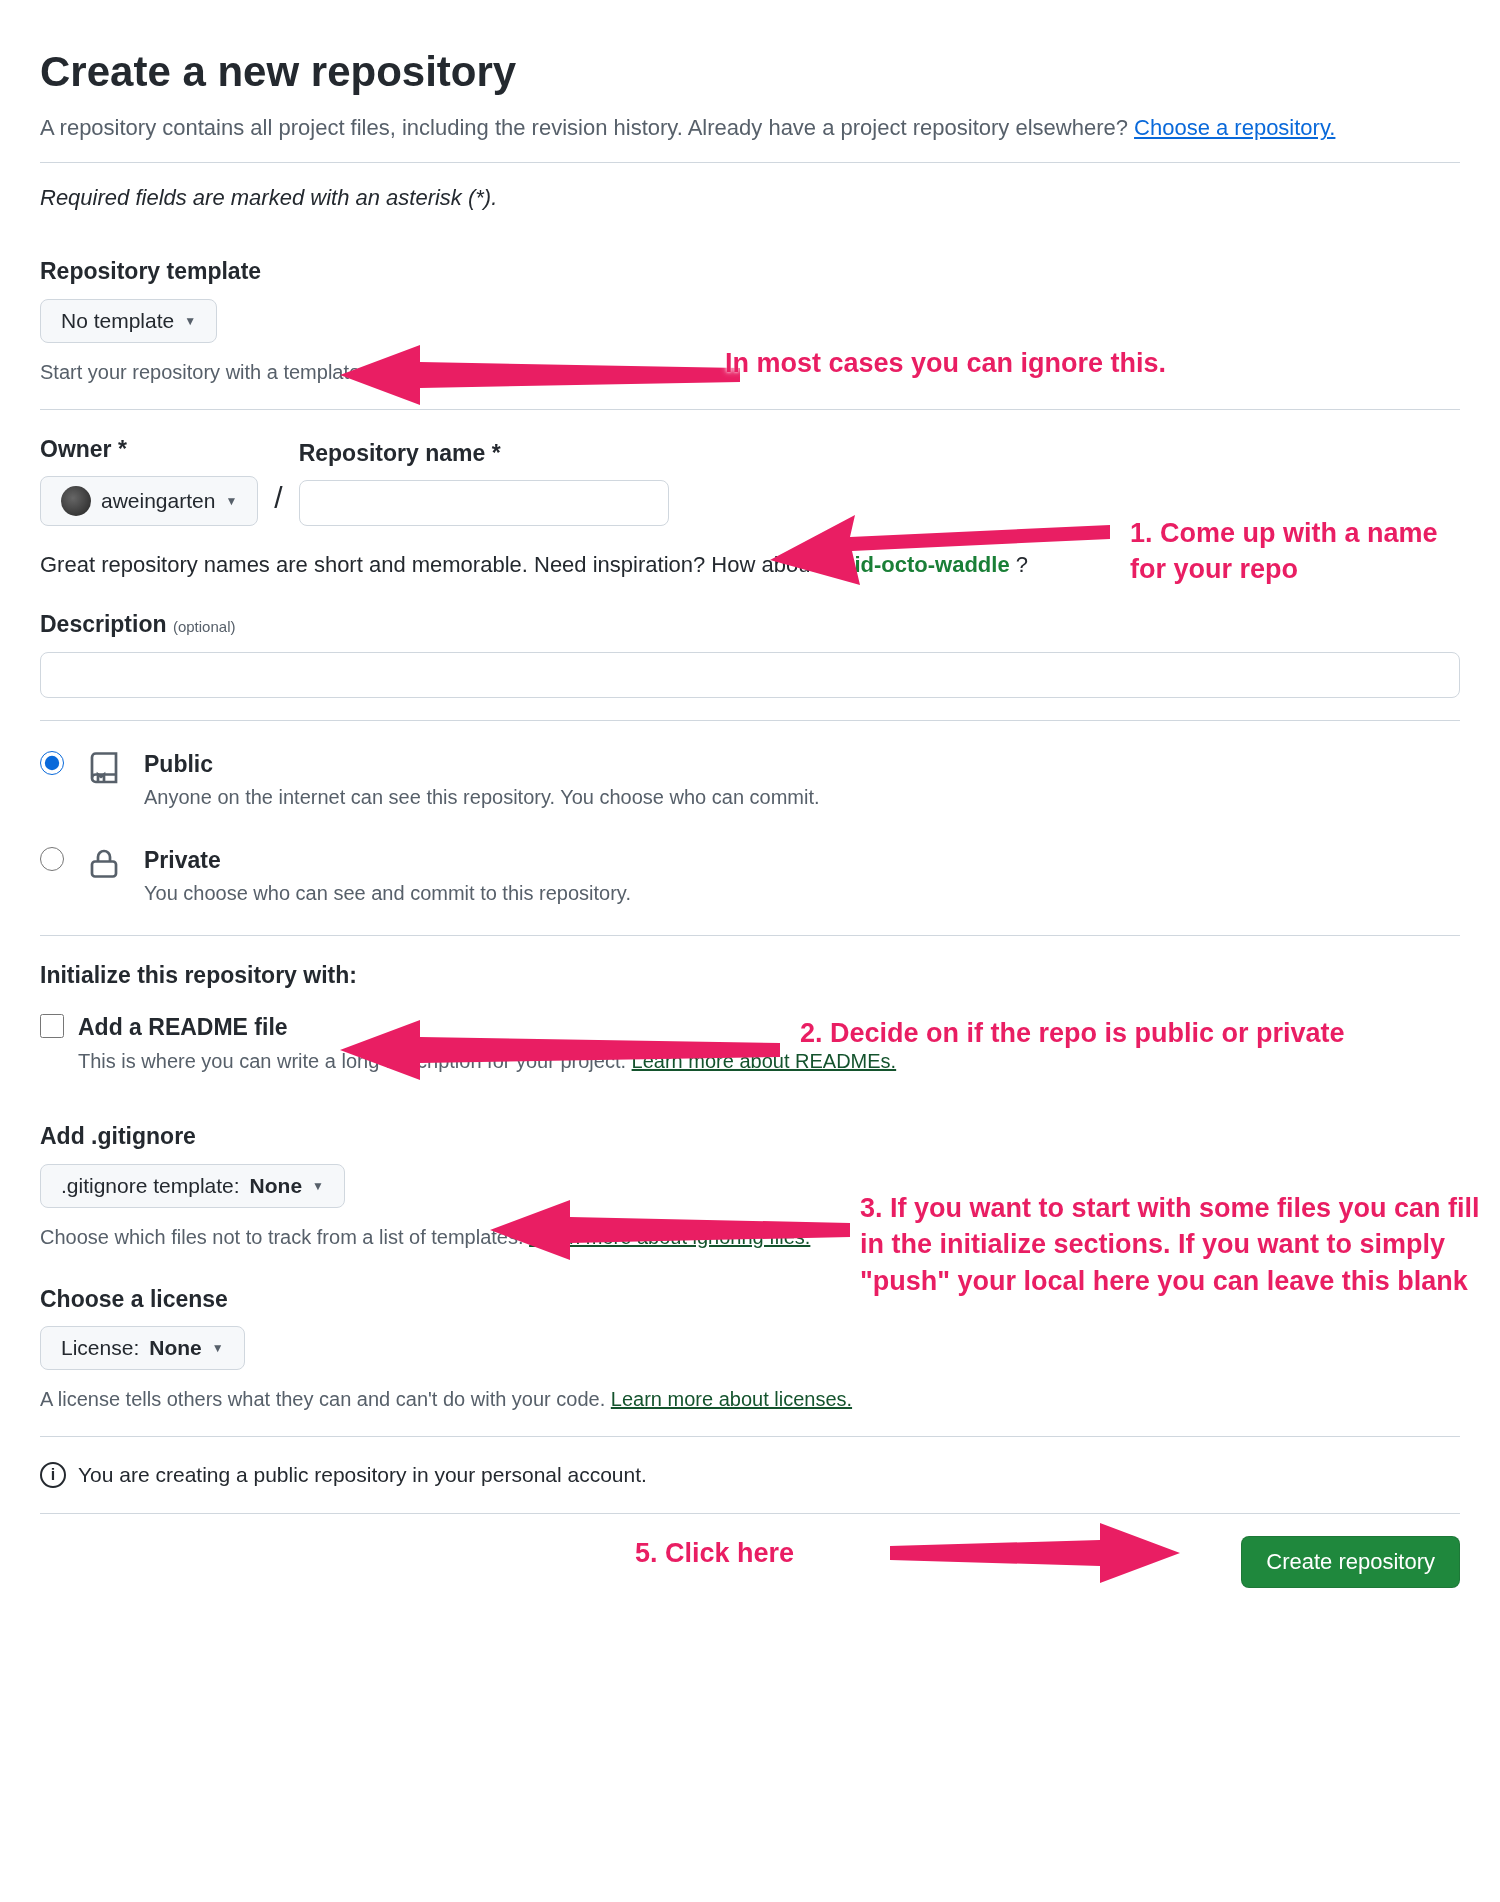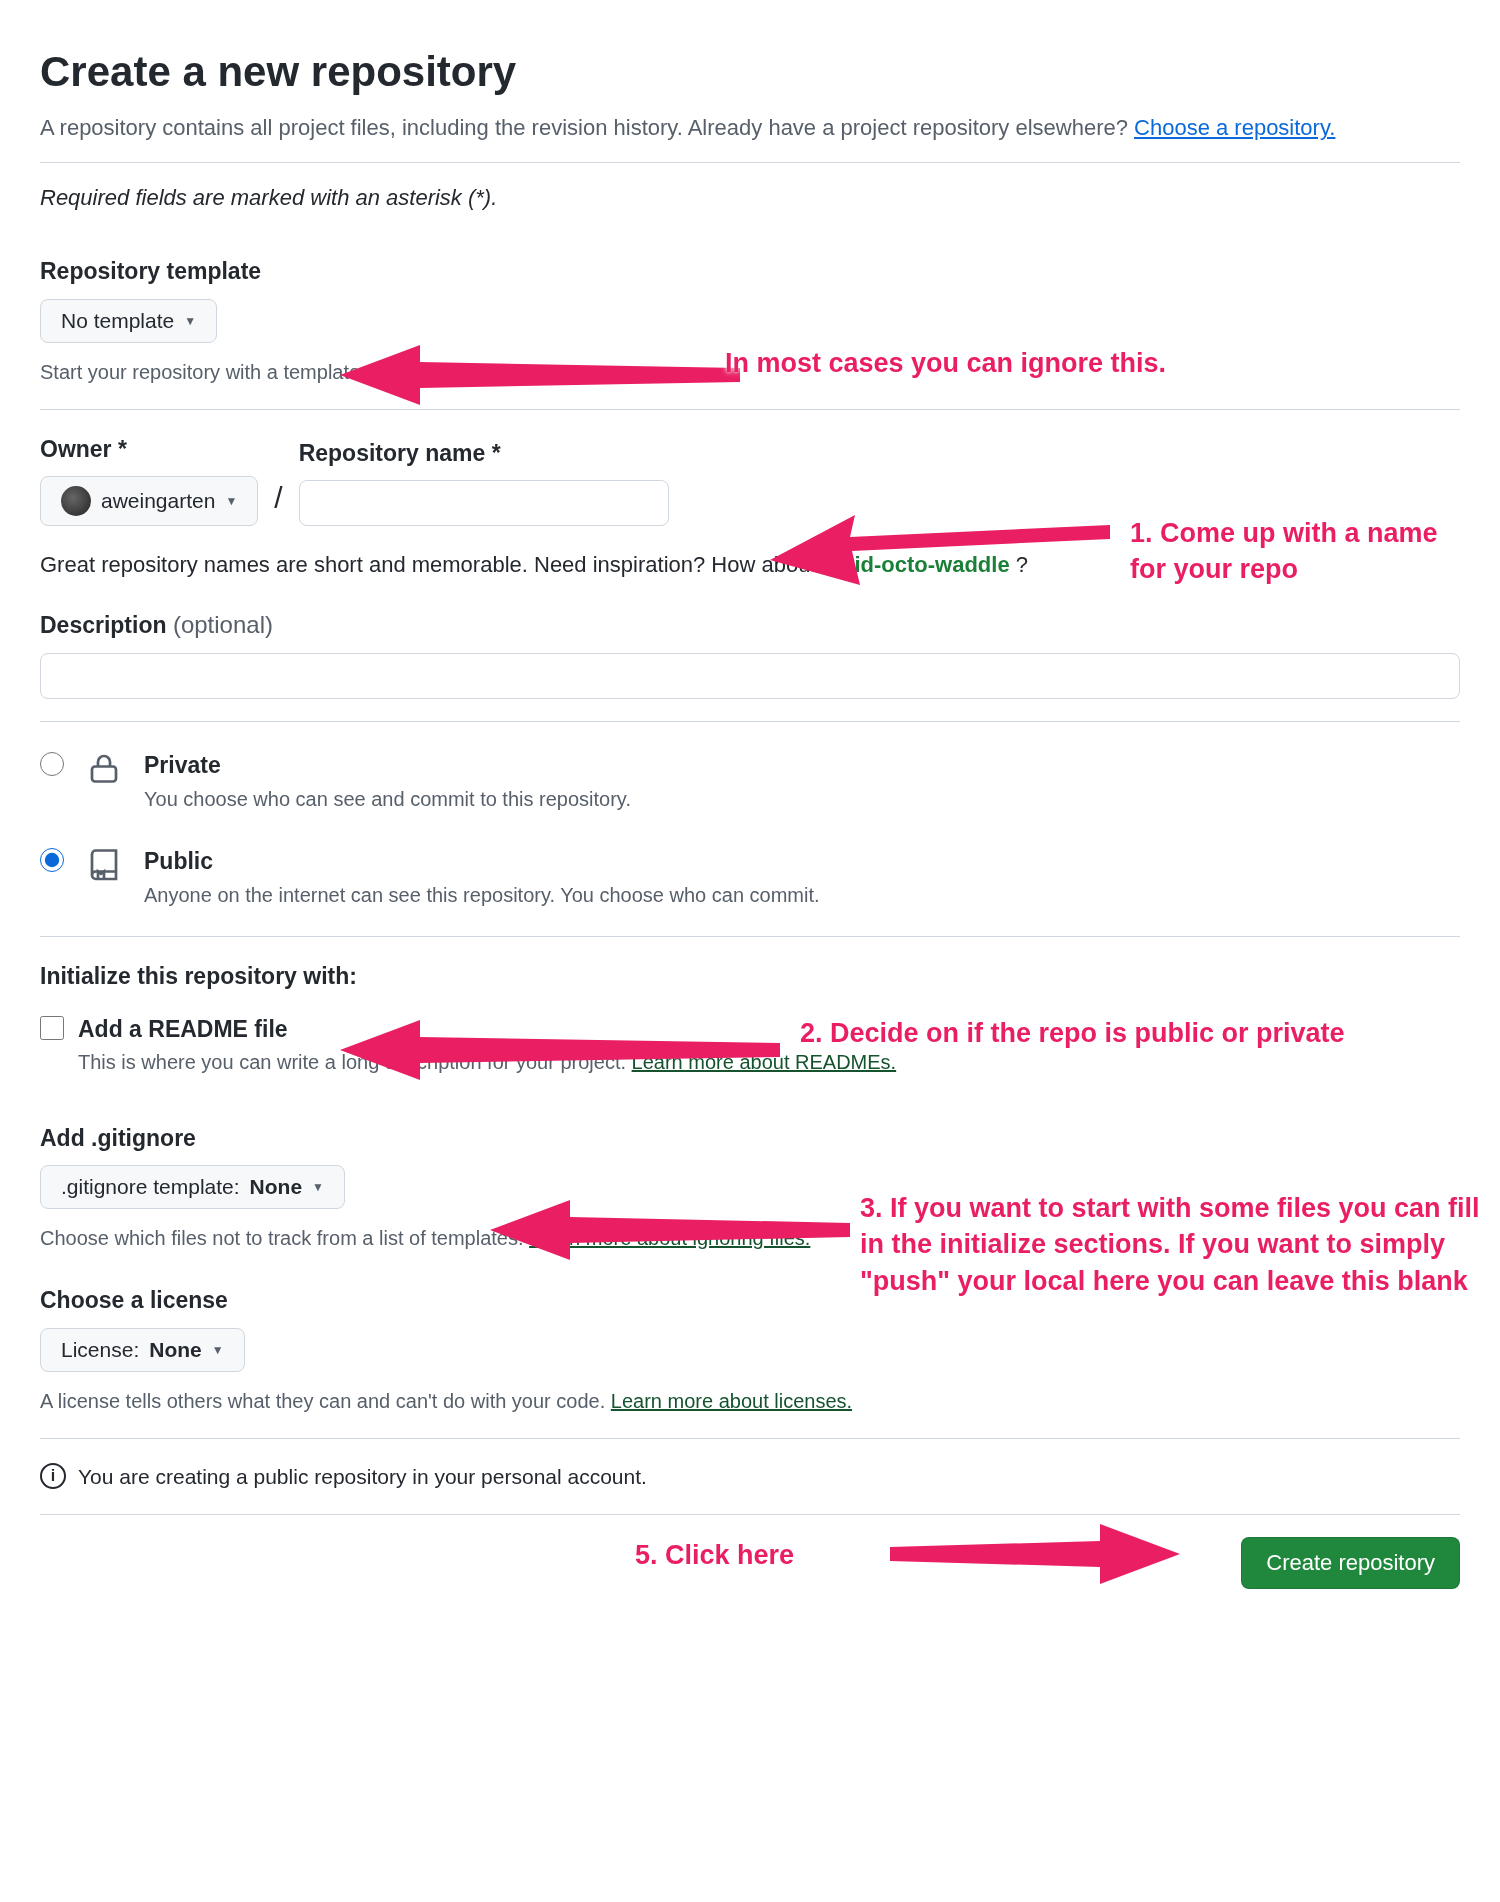--- a/index.html
+++ b/index.html
@@ -12,21 +12,21 @@
       line-height: 1.5;
       position: relative;
     }
     .container { max-width: 1420px; margin: 0 auto; position: relative; }
     h1 { font-size: 42px; font-weight: 600; margin-bottom: 8px; }
     .subtitle { color: #57606a; font-size: 22px; margin-bottom: 18px; }
     .subtitle a { color: #0969da; text-decoration: underline; }
     hr { border: none; border-top: 1px solid #d0d7de; margin: 14px 0 18px 0; }
     .required-note { font-style: italic; color: #24292f; font-size: 22px; margin: 18px 0 40px 0;}
     .field-label { font-weight: 600; font-size: 23px; margin-bottom: 10px; display: block; }
-    .optional-tag { font-weight: 400; font-size: 24px; color: #57606a; }
+    .optional-tag { font-weight: 400; font-size: 15px; color: #57606a; }
     .select-btn {
       display: inline-flex; align-items: center;
       padding: 9px 20px; font-size: 21px;
       background: #f6f8fa; border: 1px solid #d0d7de; border-radius: 8px;
       cursor: pointer; gap: 10px; font-weight: 500; color: #24292f;
     }
     .select-btn .caret { font-size: 12px; color: #57606a;}
     .hint { color: #57606a; font-size: 20px; margin-top: 14px; }
     .section { margin-bottom: 22px; }
     hr.divider { margin: 22px 0; }
@@ -127,39 +127,39 @@
 
   <div class="section">
     <label class="field-label">
       <span>Description </span><span class="optional-tag">(optional)</span>
     </label>
     <input type="text" class="desc-input" value="" style="">
   </div>
   <hr class="divider">
 
   <div class="radio-row">
+    <input type="radio" class="radio-input" name="vis" checked="" style="">
+    <svg class="vis-icon" width="36" height="36" viewBox="0 0 24 24" fill="none">
+      <path d="M4 19.5A2.5 2.5 0 0 1 6.5 17H20V3H6.5A2.5 2.5 0 0 0 4 5.5v14zm0 0A2.5 2.5 0 0 0 6.5 22H20v-5" stroke="#57606a" stroke-width="1.8"></path>
+      <path d="M8 22v-5l2 1.5L12 17v5" stroke="#57606a" stroke-width="1.8" fill="none"></path>
+    </svg>
+    <div class="radio-content">
+      <span class="radio-title">Public</span>
+      <span class="radio-sub">Anyone on the internet can see this repository. You choose who can commit.</span>
+    </div>
+  </div>
+  <div class="radio-row">
     <input type="radio" class="radio-input" name="vis" style="">
     <svg class="vis-icon" width="36" height="36" viewBox="0 0 24 24" fill="none">
       <rect x="4" y="11" width="16" height="10" rx="2" stroke="#57606a" stroke-width="1.8"></rect>
       <path d="M8 11V8a4 4 0 0 1 8 0v3" stroke="#57606a" stroke-width="1.8"></path>
     </svg>
     <div class="radio-content">
       <span class="radio-title">Private</span>
       <span class="radio-sub">You choose who can see and commit to this repository.</span>
-    </div>
-  </div>
-  <div class="radio-row">
-    <input type="radio" class="radio-input" name="vis" checked="" style="">
-    <svg class="vis-icon" width="36" height="36" viewBox="0 0 24 24" fill="none">
-      <path d="M4 19.5A2.5 2.5 0 0 1 6.5 17H20V3H6.5A2.5 2.5 0 0 0 4 5.5v14zm0 0A2.5 2.5 0 0 0 6.5 22H20v-5" stroke="#57606a" stroke-width="1.8"></path>
-      <path d="M8 22v-5l2 1.5L12 17v5" stroke="#57606a" stroke-width="1.8" fill="none"></path>
-    </svg>
-    <div class="radio-content">
-      <span class="radio-title">Public</span>
-      <span class="radio-sub">Anyone on the internet can see this repository. You choose who can commit.</span>
     </div>
   </div>
   <hr class="divider">
 
   <label class="field-label" style="margin-bottom:18px;">Initialize this repository with:</label>
 
   <div class="checkbox-row">
     <input type="checkbox" class="checkbox-input" style="">
     <div class="cb-content">
       <span class="radio-title">Add a README file</span>

